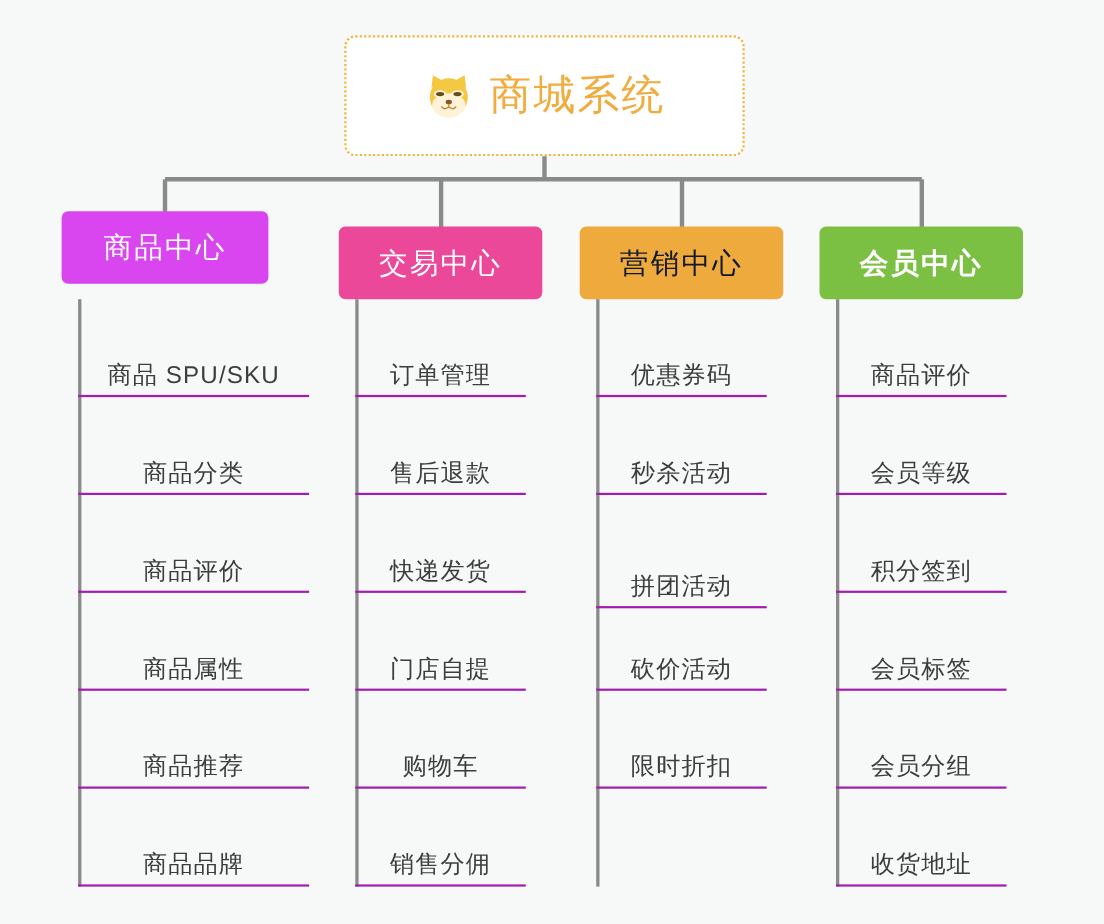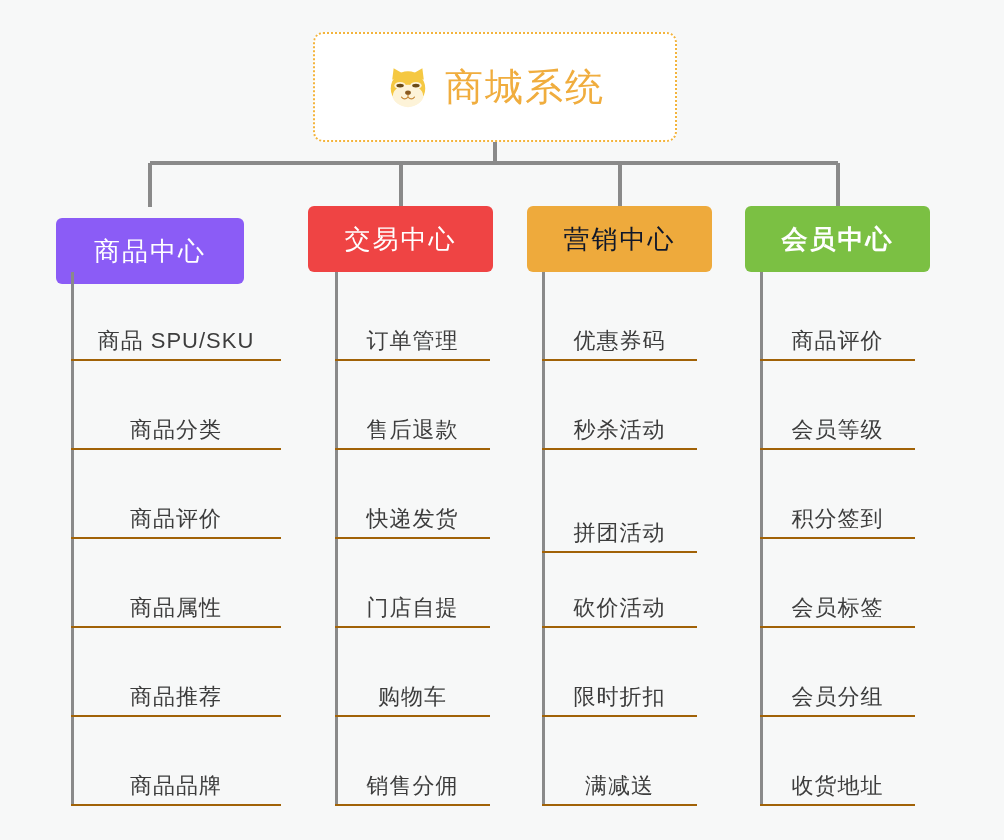--- a/index.html
+++ b/index.html
@@ -93,21 +93,21 @@
   }
   .leaf {
     position: absolute;
     left: 0;
     height: 89px;
     box-sizing: border-box;
     display: flex;
     align-items: flex-end;
     justify-content: center;
     padding-bottom: 6px;
-    border-bottom: 2px solid #a16207;
+    border-bottom: 2px solid #a21caf;
   }
   .leaf-label {
     font-size: 22px;
     color: #3d3d3d;
     line-height: 1.1;
     white-space: nowrap;
     letter-spacing: 1px;
   }
 </style>
 </head>
@@ -145,21 +145,21 @@
 
     <line x1="150" y1="163" x2="838" y2="163" stroke="#8a8a8a" stroke-width="4"></line>
 
     <line x1="150" y1="163" x2="150" y2="207" stroke="#8a8a8a" stroke-width="4"></line>
     <line x1="401" y1="163" x2="401" y2="207" stroke="#8a8a8a" stroke-width="4"></line>
     <line x1="620" y1="163" x2="620" y2="207" stroke="#8a8a8a" stroke-width="4"></line>
     <line x1="838" y1="163" x2="838" y2="207" stroke="#8a8a8a" stroke-width="4"></line>
   </svg>
 
   <div id="branches">
-      <div class="cat-box" style="left: 56px; top: 218px; width: 188px; background: #8b5cf6;">
+      <div class="cat-box" style="left: 56px; top: 192px; width: 188px; background: #d946ef;">
         <span class="cat-label" style="color: rgb(255, 255, 255);">商品中心</span>
       </div>
       <div class="column" style="left: 71px; width: 210px; height: 534px;">
         <div class="col-trunk" style="height: 534px; background: rgb(138, 138, 138);"></div>
         <div class="leaf" style="top: 0px; width: 210px;">
           <span class="leaf-label">商品 SPU/SKU</span>
         </div>
         <div class="leaf" style="top: 89px; width: 210px;">
           <span class="leaf-label">商品分类</span>
         </div>
@@ -169,24 +169,24 @@
         <div class="leaf" style="top: 267px; width: 210px;">
           <span class="leaf-label">商品属性</span>
         </div>
         <div class="leaf" style="top: 356px; width: 210px;">
           <span class="leaf-label">商品推荐</span>
         </div>
         <div class="leaf" style="top: 445px; width: 210px;">
           <span class="leaf-label">商品品牌</span>
         </div>
       </div>
-      <div class="cat-box" style="left: 308px; top: 206px; width: 185px; background: #ef4444;">
+      <div class="cat-box" style="left: 308px; top: 206px; width: 185px; background: #ec4899;">
         <span class="cat-label" style="color: rgb(255, 255, 255);">交易中心</span>
       </div>
-      <div class="column" style="left: 323px; width: 155px; height: 534px; margin-left: 12px;">
+      <div class="column" style="left: 323px; width: 155px; height: 534px;">
         <div class="col-trunk" style="height: 534px; background: rgb(138, 138, 138);"></div>
         <div class="leaf" style="top: 0px; width: 155px;">
           <span class="leaf-label">订单管理</span>
         </div>
         <div class="leaf" style="top: 89px; width: 155px;">
           <span class="leaf-label">售后退款</span>
         </div>
         <div class="leaf" style="top: 178px; width: 155px;">
           <span class="leaf-label">快递发货</span>
         </div>
@@ -213,23 +213,20 @@
         </div>
         <div class="leaf" style="top: 192px; width: 155px;">
           <span class="leaf-label">拼团活动</span>
         </div>
         <div class="leaf" style="top: 267px; width: 155px;">
           <span class="leaf-label">砍价活动</span>
         </div>
         <div class="leaf" style="top: 356px; width: 155px;">
           <span class="leaf-label">限时折扣</span>
         </div>
-        <div class="leaf" style="top: 445px; width: 155px;">
-          <span class="leaf-label">满减送</span>
-        </div>
       </div>
       <div class="cat-box" style="left: 745px; top: 206px; width: 185px; background: rgb(123, 192, 67);">
         <span class="cat-label" style="color: rgb(255, 255, 255); font-weight: bold;">会员中心</span>
       </div>
       <div class="column" style="left: 760px; width: 155px; height: 534px;">
         <div class="col-trunk" style="height: 534px; background: rgb(138, 138, 138);"></div>
         <div class="leaf" style="top: 0px; width: 155px;">
           <span class="leaf-label">商品评价</span>
         </div>
         <div class="leaf" style="top: 89px; width: 155px;">

